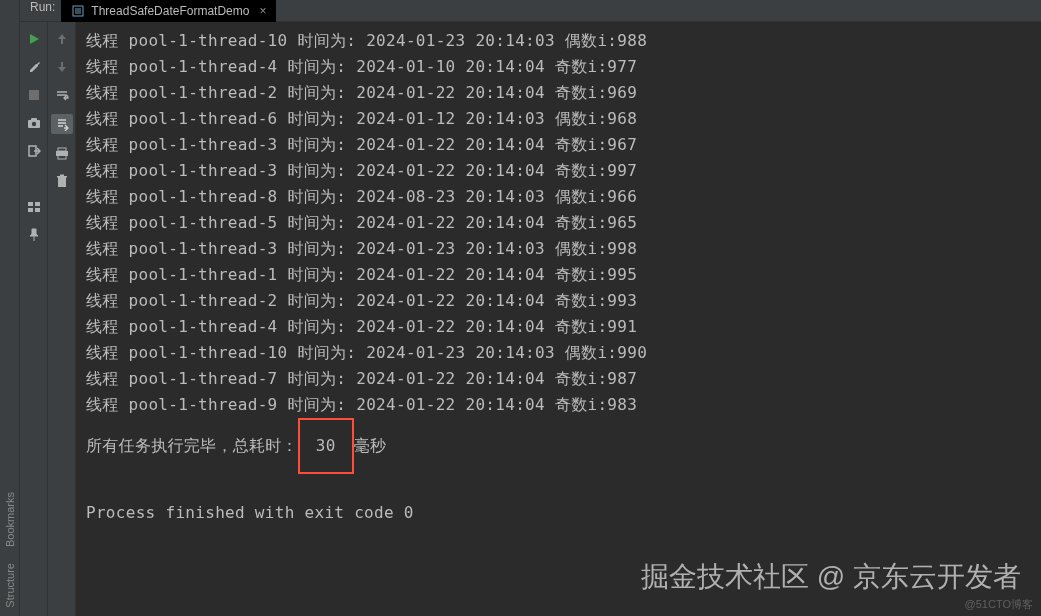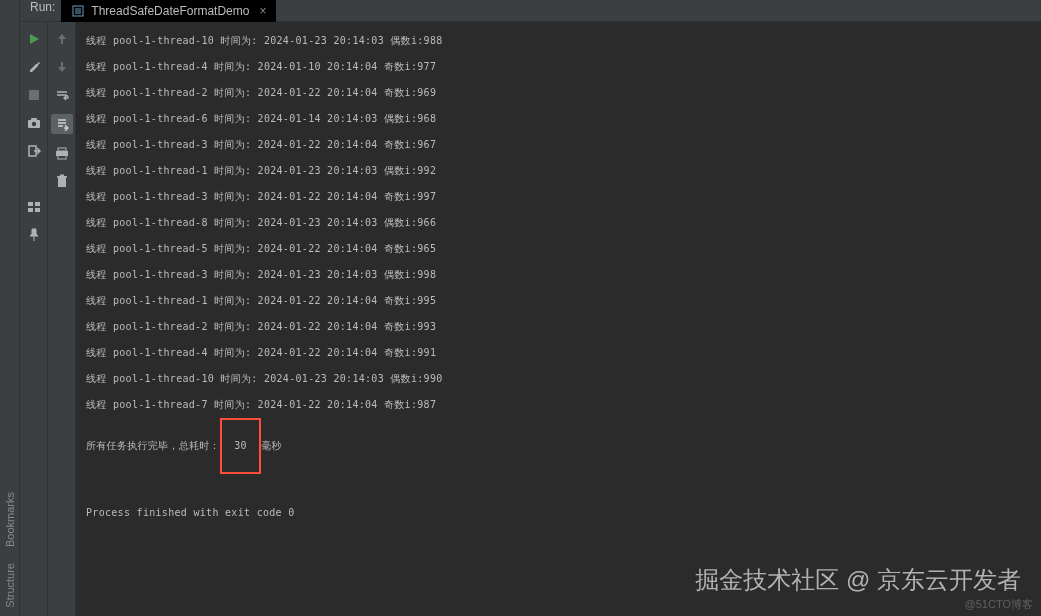--- a/index.html
+++ b/index.html
@@ -127,39 +127,39 @@
       padding: 2px;
       width: 22px;
       height: 20px;
     }
     .console {
       flex: 1;
       background: #2b2b2b;
       padding: 6px 10px;
       overflow-y: auto;
       line-height: 26px;
-      font-size: 10px;
+      font-size: 16px;
       letter-spacing: 0.3px;
     }
     .console-line {
       white-space: pre;
       color: #bbbbbb;
     }
     .highlight-box {
       border: 2px solid #ff4d3a;
       padding: 16px 6px;
       display: inline-block;
       line-height: 20px;
     }
     .watermark {
       position: absolute;
       bottom: 20px;
       right: 20px;
       font-family: sans-serif;
-      font-size: 24px;
+      font-size: 28px;
       color: rgba(200,200,200,0.85);
       font-weight: 400;
       pointer-events: none;
     }
     .watermark-small {
       position: absolute;
       bottom: 4px;
       right: 8px;
       font-family: sans-serif;
       font-size: 11px;
@@ -276,32 +276,32 @@
             <rect x="4" y="0.5" width="4" height="2" fill="#afb1b3"></rect>
           </svg>
       </div>
     </div>
 
     <div class="console">
       <div id="lines-container">
           <div class="console-line">线程 pool-1-thread-10 时间为: 2024-01-23 20:14:03 偶数i:988</div>
           <div class="console-line">线程 pool-1-thread-4 时间为: 2024-01-10 20:14:04 奇数i:977</div>
           <div class="console-line">线程 pool-1-thread-2 时间为: 2024-01-22 20:14:04 奇数i:969</div>
-          <div class="console-line">线程 pool-1-thread-6 时间为: 2024-01-14 20:14:03 偶数i:968</div>
+          <div class="console-line">线程 pool-1-thread-6 时间为: 2024-01-12 20:14:03 偶数i:968</div>
           <div class="console-line">线程 pool-1-thread-3 时间为: 2024-01-22 20:14:04 奇数i:967</div>
-          <div class="console-line">线程 pool-1-thread-1 时间为: 2024-01-23 20:14:03 偶数i:992</div>
           <div class="console-line">线程 pool-1-thread-3 时间为: 2024-01-22 20:14:04 奇数i:997</div>
-          <div class="console-line">线程 pool-1-thread-8 时间为: 2024-01-23 20:14:03 偶数i:966</div>
+          <div class="console-line">线程 pool-1-thread-8 时间为: 2024-08-23 20:14:03 偶数i:966</div>
           <div class="console-line">线程 pool-1-thread-5 时间为: 2024-01-22 20:14:04 奇数i:965</div>
           <div class="console-line">线程 pool-1-thread-3 时间为: 2024-01-23 20:14:03 偶数i:998</div>
           <div class="console-line">线程 pool-1-thread-1 时间为: 2024-01-22 20:14:04 奇数i:995</div>
           <div class="console-line">线程 pool-1-thread-2 时间为: 2024-01-22 20:14:04 奇数i:993</div>
           <div class="console-line">线程 pool-1-thread-4 时间为: 2024-01-22 20:14:04 奇数i:991</div>
           <div class="console-line">线程 pool-1-thread-10 时间为: 2024-01-23 20:14:03 偶数i:990</div>
           <div class="console-line">线程 pool-1-thread-7 时间为: 2024-01-22 20:14:04 奇数i:987</div>
+          <div class="console-line">线程 pool-1-thread-9 时间为: 2024-01-22 20:14:04 奇数i:983</div>
         </div>
       <div class="console-line"><span>所有任务执行完毕，总耗时：</span><span class="highlight-box"> 30 </span><span>毫秒</span></div>
       <div class="console-line">&nbsp;</div>
       <div class="console-line">Process finished with exit code 0</div>
     </div>
   </div>
 </div>
 
 <div class="watermark">掘金技术社区 @ 京东云开发者</div>
 <div class="watermark-small">@51CTO博客</div>

